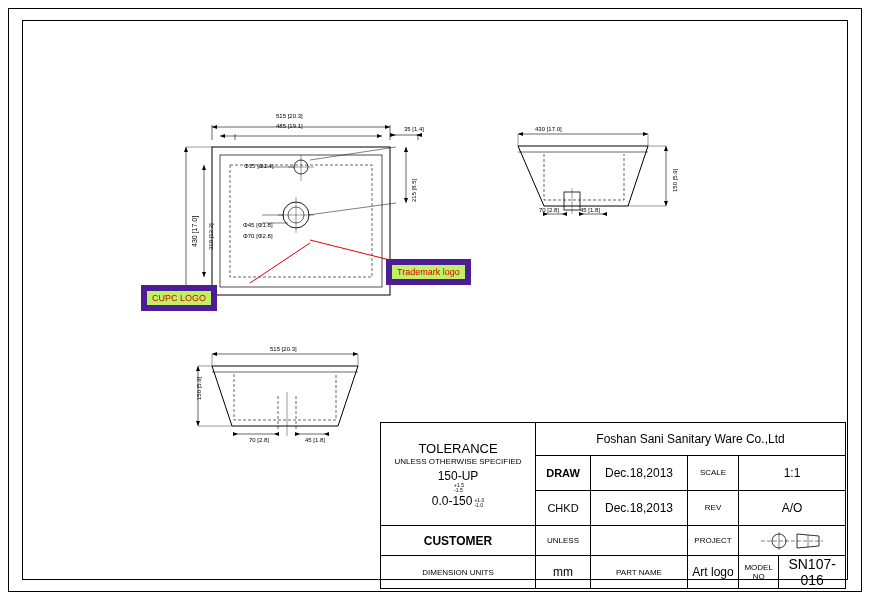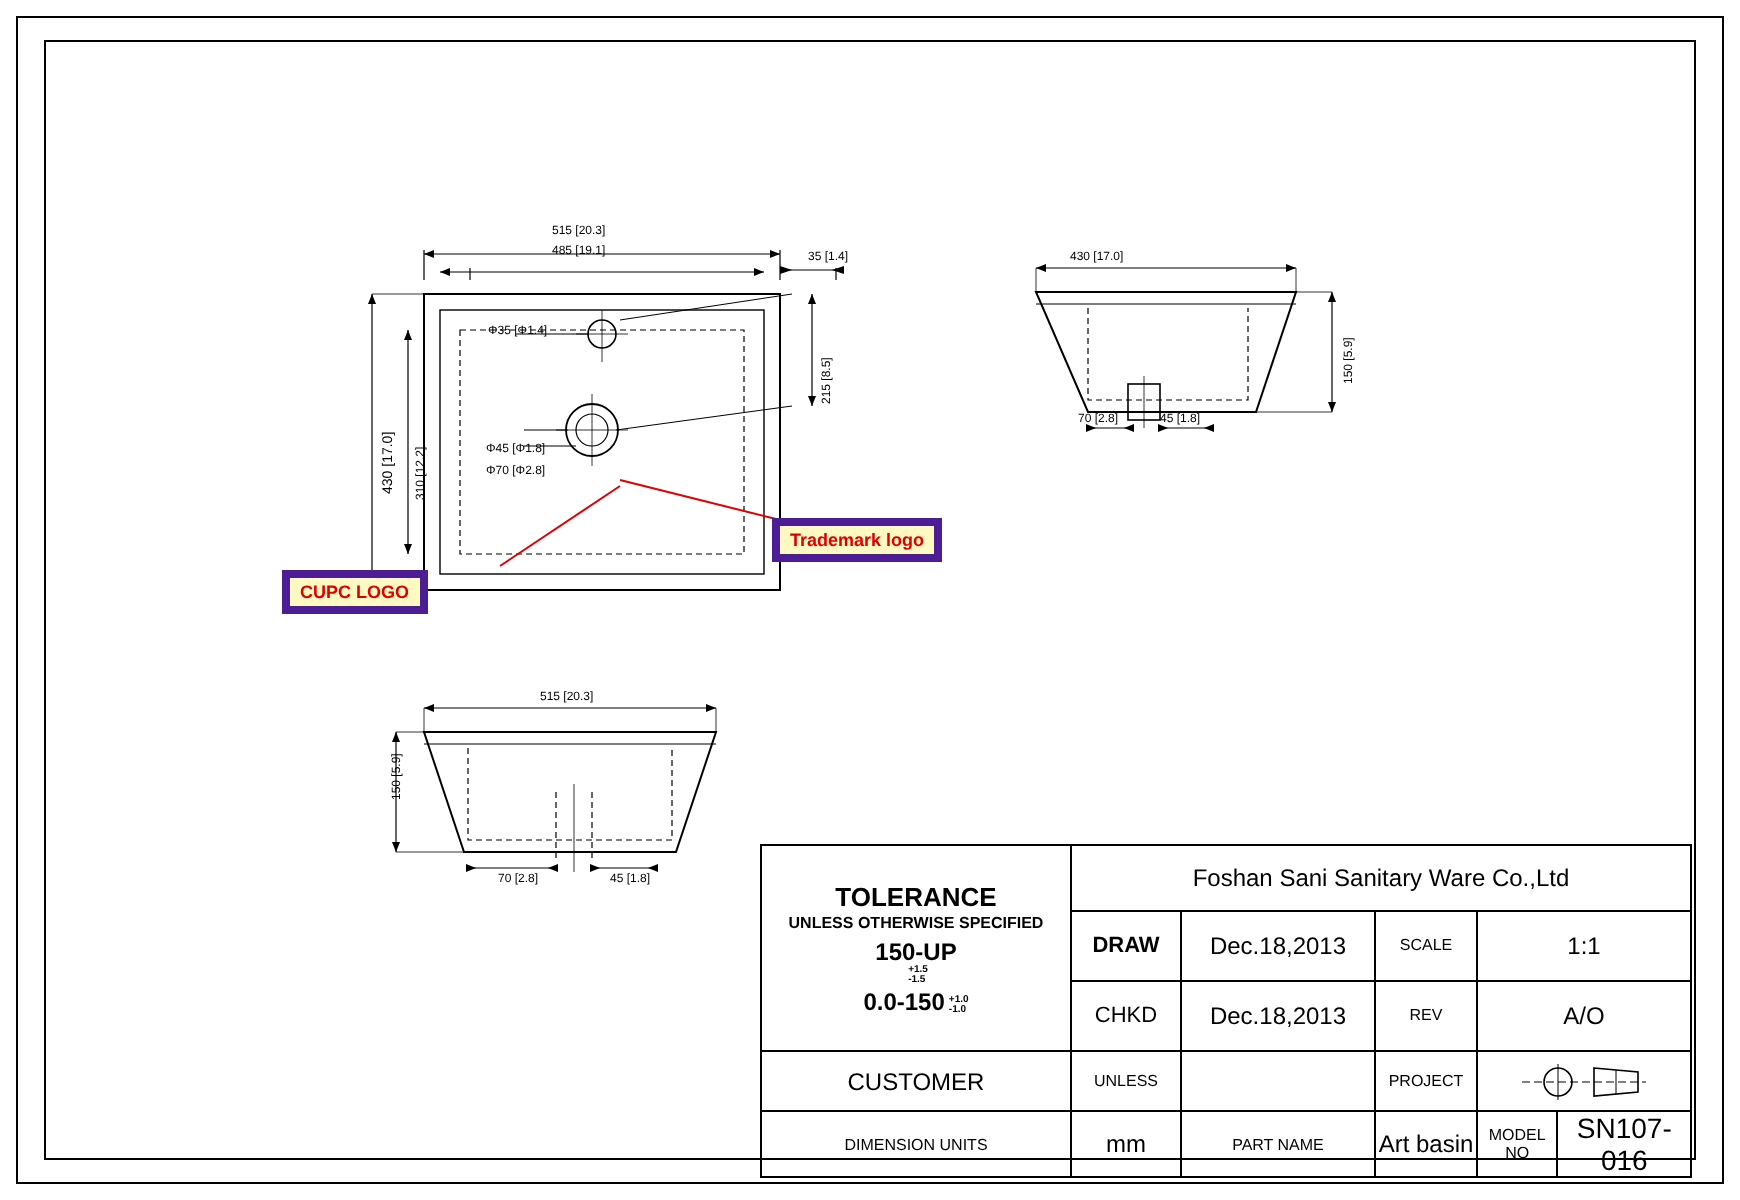--- a/index.html
+++ b/index.html
@@ -5,21 +5,21 @@
   html,body{margin:0;padding:0;background:#ffffff;}
   body{width:870px;height:600px;font-family:"Liberation Sans",sans-serif;color:#000;}
   #sheet{position:relative;width:870px;height:600px;background:#fff;overflow:hidden;}
   .frame-outer{position:absolute;left:8px;top:8px;width:852px;height:582px;border:1px solid #000;}
   .frame-inner{position:absolute;left:22px;top:20px;width:824px;height:558px;border:1px solid #000;}
   .lbl{position:absolute;font-size:6px;line-height:7px;white-space:nowrap;color:#000;}
   .vlbl{position:absolute;font-size:6px;line-height:7px;white-space:nowrap;color:#000;transform:rotate(-90deg);transform-origin:left top;}
   .vlbl7{position:absolute;font-size:7px;line-height:8px;white-space:nowrap;color:#000;transform:rotate(-90deg);transform-origin:left top;}
 
   
-  .callout{position:absolute;border:4px solid #4c1d95;color:#d00;font-size:9px;padding:2px 5px;background:#fef9c3;white-space:nowrap;font-weight:bold;}
+  .callout{position:absolute;border:6px solid #4c1d95;color:#d00;font-size:9px;padding:2px 5px;background:#bef264;white-space:nowrap;}
 
   
   .tb{position:absolute;border-collapse:collapse;}
   .tb td{border:1px solid #000;text-align:center;vertical-align:middle;font-size:11px;padding:0;}
   .tb .big{font-size:14px;}
   .tb .mid{font-size:12px;}
   .tb .sm{font-size:8px;}
   .tb .med{font-size:12px;}
   svg{display:block;}
 </style>
@@ -178,21 +178,21 @@
     </svg>
     <span class="lbl" style="left:270px;top:346px;">515 [20.3]</span>
     <span class="vlbl" style="left:196px;top:400px;">150 [5.9]</span>
     <span class="lbl" style="left:249px;top:437px;">70 [2.8]</span>
     <span class="lbl" style="left:305px;top:437px;">45 [1.8]</span>
   </div>
 
   <table class="tb" style="left:380px;top:422px;width:466px;">
     <tbody>
         <tr>
-      <td rowspan="3" style="width:146px;height:70px;padding:16px 4px;font-weight:bold;">
+      <td rowspan="3" style="width:146px;height:70px;padding:16px 4px;">
         <div style="font-size:13px;">TOLERANCE</div>
         <div class="sm" style="margin-top:1px;">UNLESS OTHERWISE SPECIFIED</div>
         <div style="display:flex;justify-content:center;align-items:center;margin-top:3px;flex-direction:column;">
           <span style="font-size:12px;">150-UP</span>
           <span style="font-size:5px;line-height:5px;margin-left:2px;text-align:left;">+1.5<br>-1.5</span>
         </div>
         <div style="display:flex;justify-content:center;align-items:flex-end;margin-top:1px;">
           <span style="font-size:12px;">0.0-150</span>
           <span style="font-size:5px;line-height:5px;margin-left:2px;text-align:left;">+1.0<br>-1.0</span>
         </div>
@@ -205,38 +205,38 @@
       <td style="width:50px;" class="sm">SCALE</td>
       <td colspan="2" style="width:120px;" class="mid">1:1</td>
     </tr>
     <tr>
       <td style="height:27px;">CHKD</td>
       <td class="mid">Dec.18,2013</td>
       <td class="sm">REV</td>
       <td colspan="2" class="mid">A/O</td>
     </tr>
     <tr>
-      <td style="height:29px;" class="med">CUSTOMER</td>
+      <td style="height:29px;font-weight:bold;" class="med">CUSTOMER</td>
       <td class="sm">UNLESS</td>
       <td></td>
       <td class="sm">PROJECT</td>
       <td colspan="2">
         <svg width="70" height="22" style="margin:0 auto;">
           <line x1="4" y1="11" x2="66" y2="11" stroke="#000" stroke-width="0.5" stroke-dasharray="4,2"></line>
           <circle cx="22" cy="11" r="7" fill="none" stroke="#000" stroke-width="0.8"></circle>
           <line x1="22" y1="2" x2="22" y2="20" stroke="#000" stroke-width="0.5"></line>
           <path d="M40 4 L62 6 L62 16 L40 18 Z" fill="none" stroke="#000" stroke-width="0.8"></path>
           <line x1="51" y1="5" x2="51" y2="17" stroke="#000" stroke-width="0.5"></line>
         </svg>
       </td>
     </tr>
     <tr>
       <td style="height:29px;" class="sm">DIMENSION UNITS</td>
       <td class="mid">mm</td>
       <td class="sm">PART NAME</td>
-      <td class="mid">Art basin</td>
+      <td class="mid">Art logo</td>
       <td class="sm">MODEL NO</td>
       <td class="big">SN107-016</td>
     </tr>
   </tbody>
     </table>
 
 </div>
 
 </body></html>

